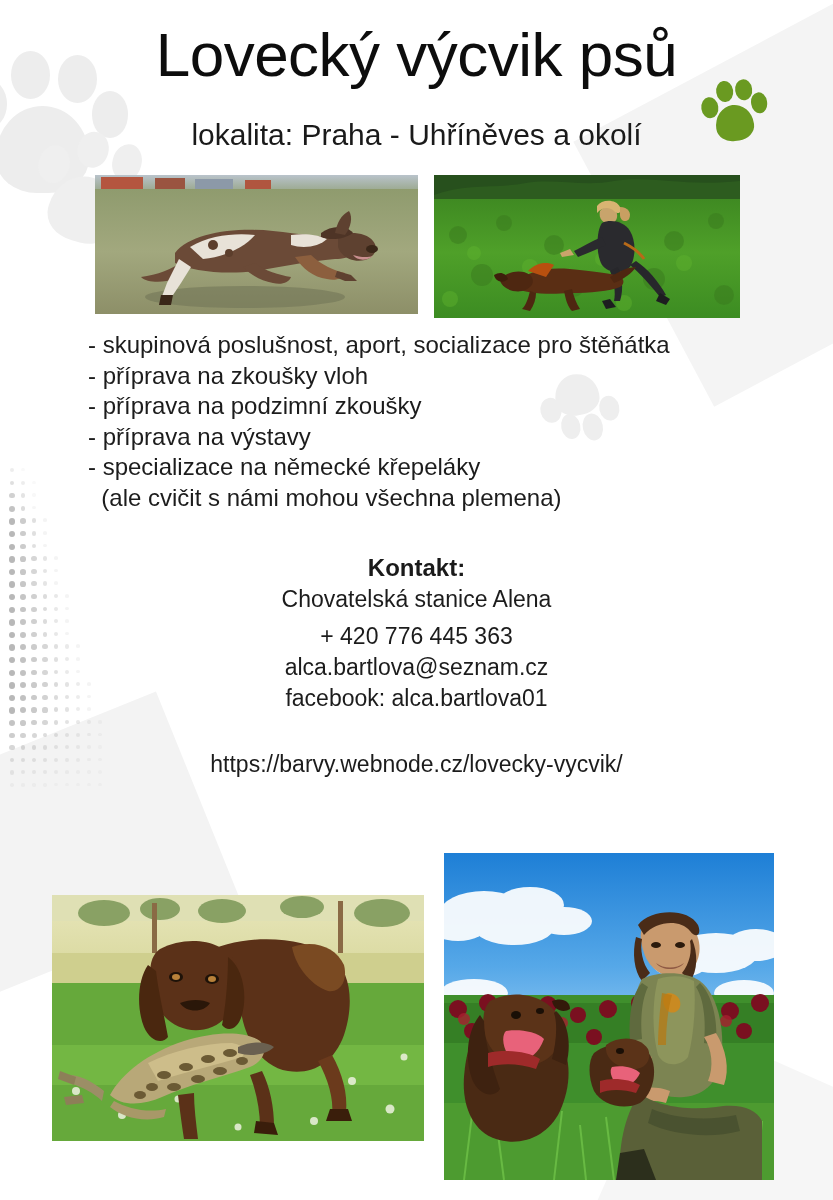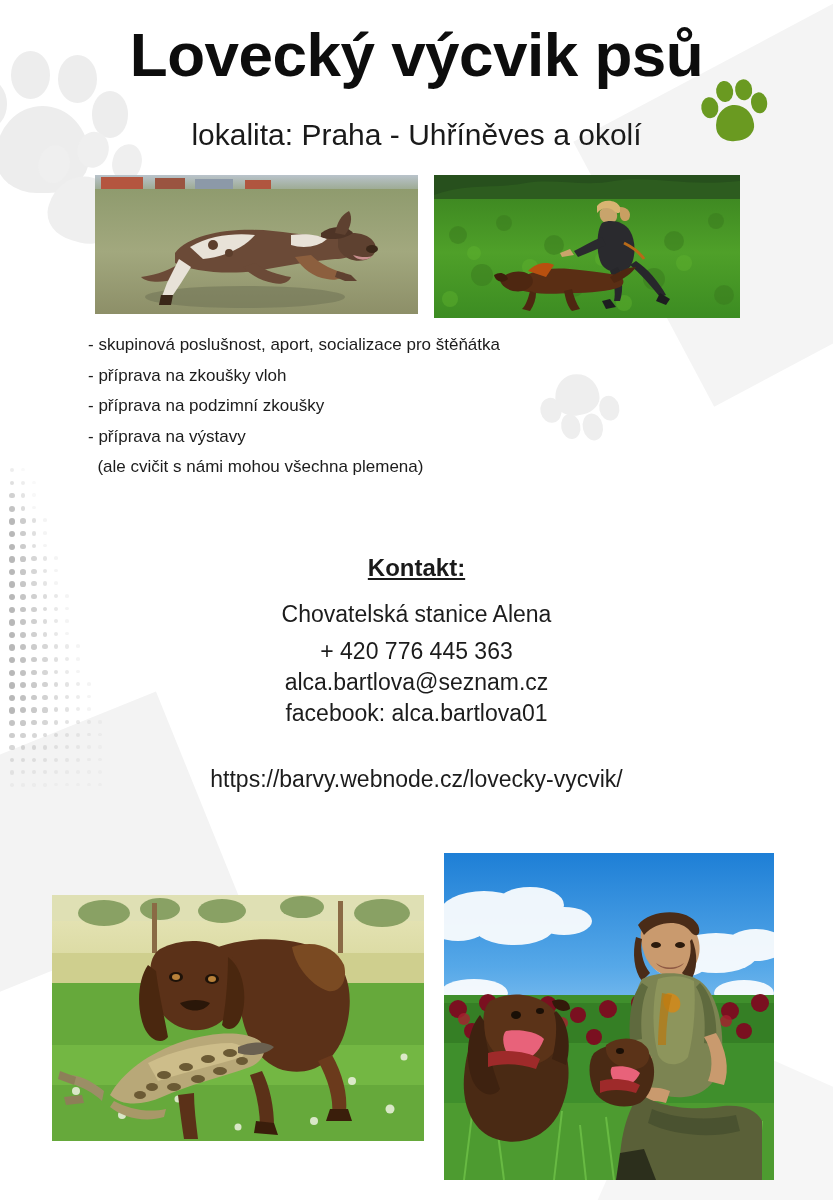--- a/index.html
+++ b/index.html
@@ -90,21 +90,21 @@
   }
 
   
   .title {
     position: absolute;
     left: 0;
     right: 0;
     top: 22px;
     text-align: center;
     font-size: 62px;
-    font-weight: bold;
+    font-weight: normal;
     letter-spacing: -0.5px;
     color: #0d0d0d;
     line-height: 1.05;
   }
   .subtitle {
     position: absolute;
     left: 0;
     right: 0;
     top: 118px;
     text-align: center;
@@ -123,40 +123,39 @@
   #photo-running-dog   { left: 95px;  top: 175px; width: 323px; height: 139px; }
   #photo-field-run     { left: 434px; top: 175px; width: 306px; height: 143px; }
   #photo-retrieve      { left: 52px;  top: 895px; width: 372px; height: 246px; }
   #photo-portrait      { left: 444px; top: 853px; width: 330px; height: 327px; }
 
   
   .services {
     position: absolute;
     left: 88px;
     top: 330px;
-    font-size: 17px;
+    font-size: 24px;
     line-height: 30.5px;
     color: #1c1c1c;
     white-space: pre;
   }
   .services div { white-space: pre; }
 
   
   .contact {
     position: absolute;
     left: 0;
     right: 0;
     top: 554px;
     text-align: center;
   }
   .contact .kontakt-heading {
     font-size: 24px;
     font-weight: bold;
-    margin-bottom: 17px;
-    text-decoration: underline;
+    margin-bottom: 2px;
   }
   .contact .line {
     font-size: 23px;
     line-height: 31px;
     color: #1c1c1c;
   }
   .contact .line.spaced { margin-bottom: 6px; }
   .contact .web-block { margin-top: 35px; }
 </style>
 </head>
@@ -642,21 +641,21 @@
       <path d="M44 200 C60 196 84 198 96 206 L92 216 C76 210 56 210 44 214 Z" fill="#9e2a2a"></path>
 
       <path d="M150 200 C168 186 196 188 206 202 C214 216 210 240 196 250 C180 258 158 252 150 238 C144 224 144 208 150 200 Z" fill="#4a2a14"></path>
       <path d="M162 192 C176 182 196 184 204 196 C208 206 202 216 190 216 C174 216 160 206 162 192 Z" fill="#5b3318"></path>
       <ellipse cx="176" cy="198" rx="4" ry="3" fill="#1a0f06"></ellipse>
       <path d="M168 214 C178 212 190 214 196 220 C190 234 176 236 170 228 C166 222 166 216 168 214 Z" fill="#e8627a"></path>
       <path d="M156 228 C168 224 186 226 196 232 L192 240 C180 236 164 236 156 240 Z" fill="#9e2a2a"></path>
     </svg>
   </div>
 
-  <div class="services" id="services-list"><div>- skupinová poslušnost, aport, socializace pro štěňátka</div><div>- příprava na zkoušky vloh</div><div>- příprava na podzimní zkoušky</div><div>- příprava na výstavy</div><div>  (ale cvičit s námi mohou všechna plemena)</div></div>
+  <div class="services" id="services-list"><div>- skupinová poslušnost, aport, socializace pro štěňátka</div><div>- příprava na zkoušky vloh</div><div>- příprava na podzimní zkoušky</div><div>- příprava na výstavy</div><div>- specializace na německé křepeláky</div><div>  (ale cvičit s námi mohou všechna plemena)</div></div>
 
   <div class="contact">
     <div class="kontakt-heading">Kontakt:</div>
     <div class="line spaced">Chovatelská stanice Alena</div>
     <div class="line">+ 420 776 445 363</div>
     <div class="line">alca.bartlova@seznam.cz</div>
     <div class="line">facebook: alca.bartlova01</div>
     <div class="web-block">
       <div class="line">https://barvy.webnode.cz/lovecky-vycvik/</div>
     </div>

